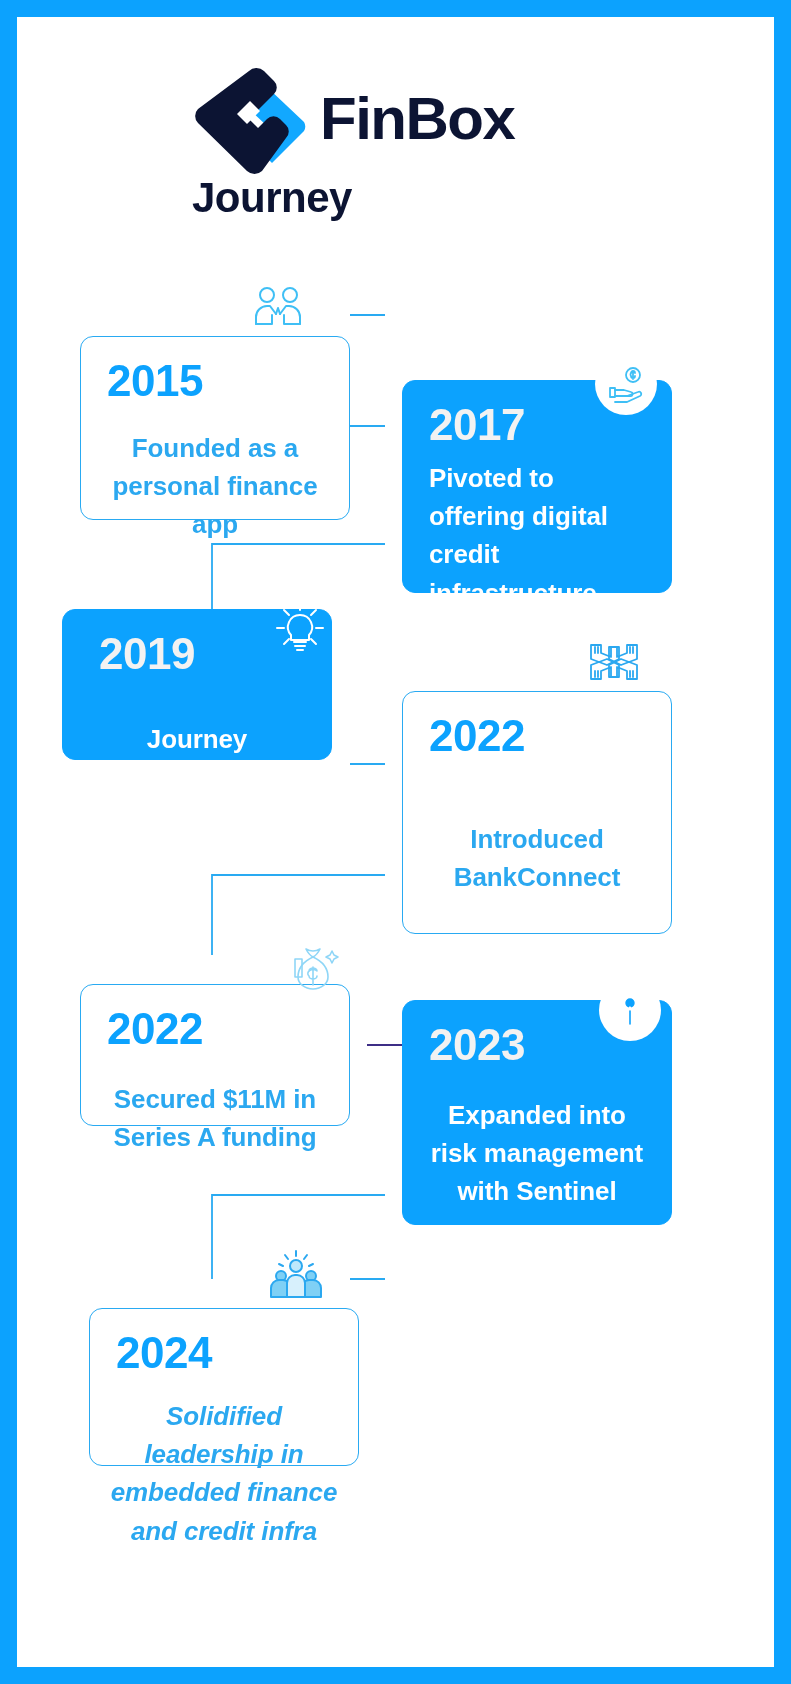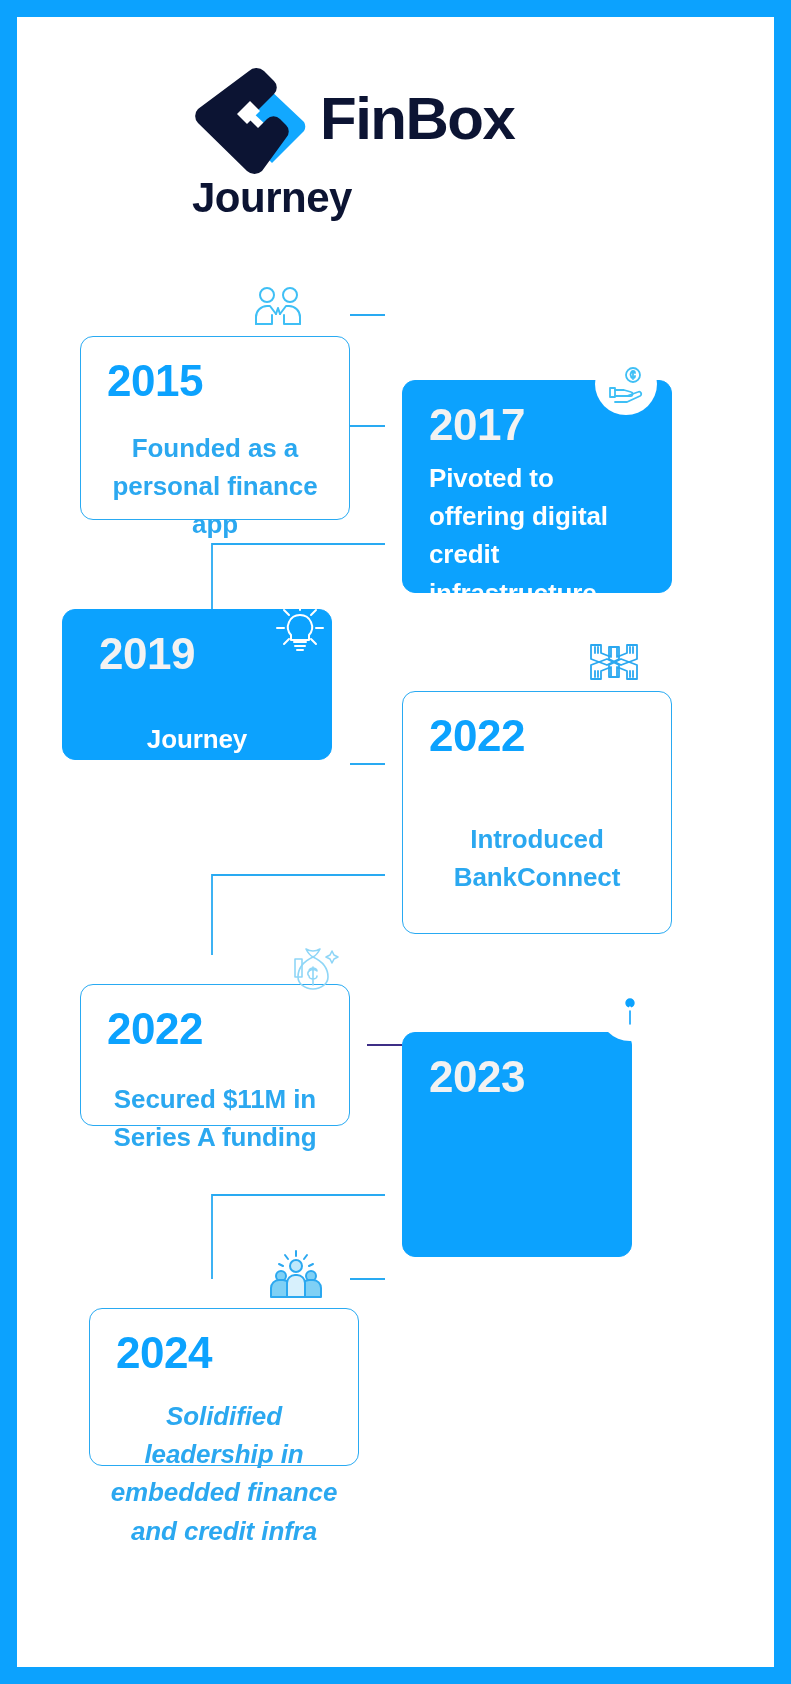--- a/index.html
+++ b/index.html
@@ -261,22 +261,25 @@
       <div class="icon" style="left:265px; top:920px;">
         <svg viewBox="0 0 62 62" fill="none" stroke="#8FD6F7" stroke-width="1.6" stroke-linecap="round" stroke-linejoin="round">
           <path d="M24 12 q7 4 14 0 q-3 6 -7 8 q-4 -2 -7 -8 z"></path>
           <path d="M31 20 q-15 7 -15 20 a15 12 0 0 0 30 0 q0 -13 -15 -20 z"></path>
           <path d="M31 30 v18 M27 34 a4 3 0 0 1 8 0 a4 3 0 0 0 -8 5 a4 3 0 0 0 8 0"></path>
           <path d="M13 22 h7 v18 h-7 z"></path>
           <path d="M50 14 l2 4 4 2 -4 2 -2 4 -2 -4 -4 -2 4 -2 z"></path>
         </svg>
       </div>
 
-      <div class="card filled" style="left:385px; top:983px; width:230px; height:225px;margin-top:32px;">
+      <div class="card filled" style="left:385px; top:983px; width:270px; height:225px;">
         <div class="year">2023</div>
+        <div class="desc-wrap" style="left:26px; right:26px; top:95px;">
+          <div class="desc center">Expanded into risk management with Sentinel</div>
+        </div>
       </div>
       <div class="icon-disc" style="left:582px; top:962px;">
         <svg viewBox="0 0 40 40" fill="none" stroke="#0CA2FE" stroke-width="1.4" stroke-linecap="round" stroke-linejoin="round">
           <circle cx="20" cy="13" r="8" fill="#ffffff" stroke="#ffffff"></circle>
           <circle cx="20" cy="13" r="4" fill="#0CA2FE" stroke="#0CA2FE"></circle>
           <path d="M20 2 v4 M20 20 v4 M9 13 h4 M27 13 h4
                    M12 5 l3 3 M28 5 l-3 3 M12 21 l3 -3 M28 21 l-3 -3" stroke="#ffffff" stroke-width="2.2"></path>
           <path d="M20 17 L10 36 h20 z" fill="#ffffff" stroke="#ffffff" stroke-width="1.6"></path>
           <path d="M20 21 v13" stroke="#0CA2FE" stroke-width="1.6"></path>
         </svg>

